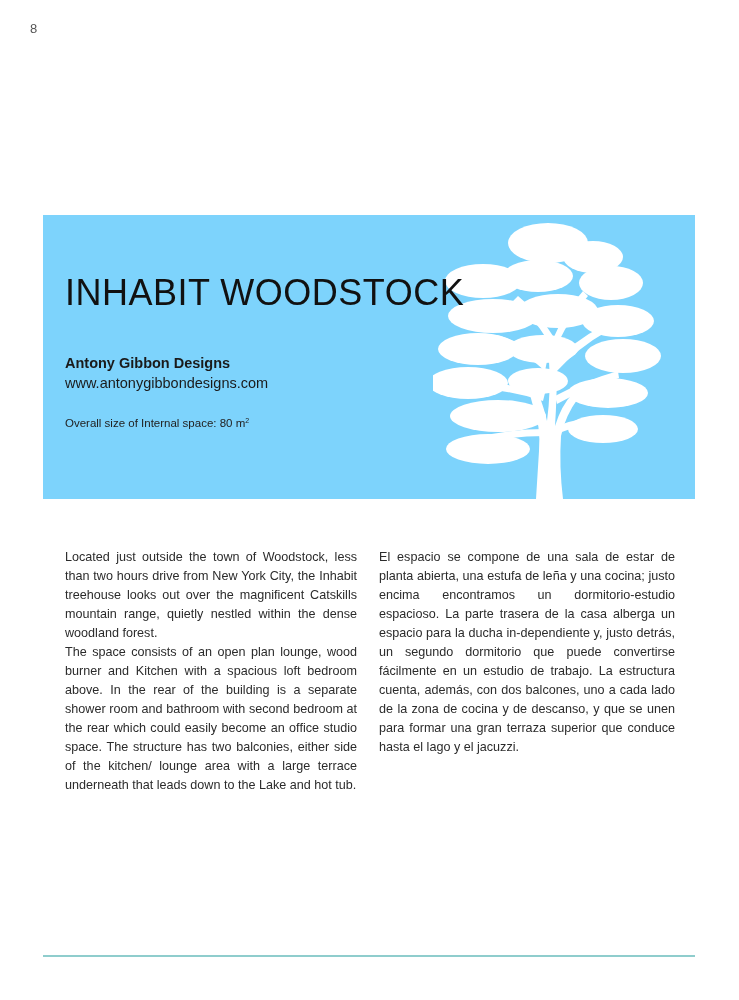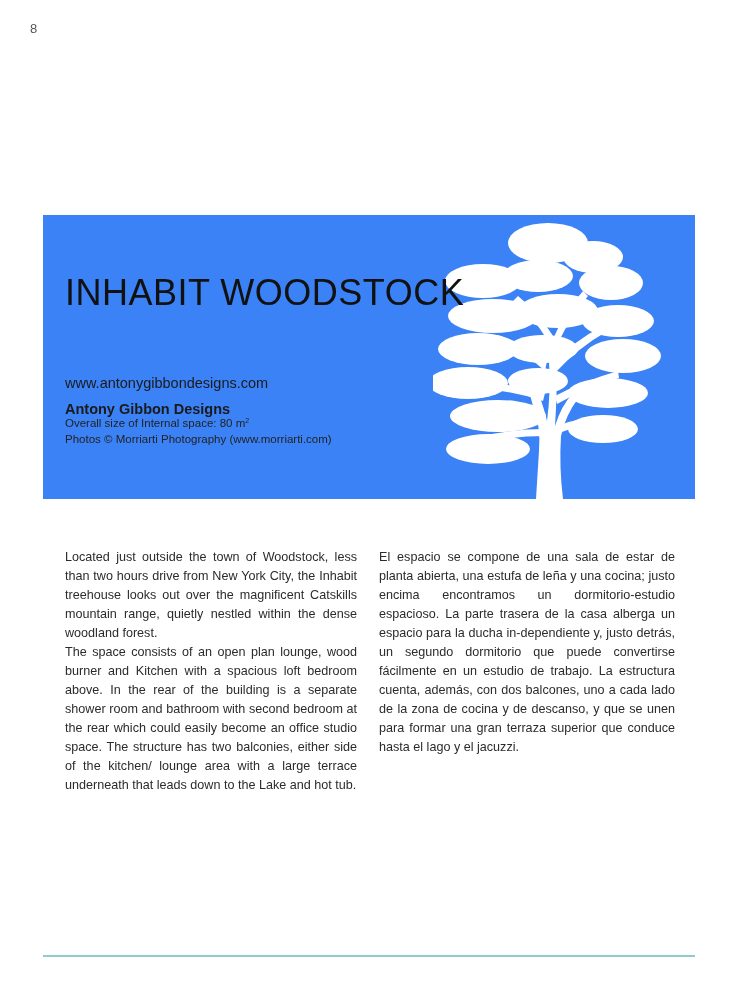--- a/index.html
+++ b/index.html
@@ -22,21 +22,21 @@
       font-size: 13px;
       color: #555555;
       font-weight: 300;
     }
     .banner {
       position: absolute;
       left: 43px;
       top: 215px;
       width: 652px;
       height: 284px;
-      background: #3b82f6;
+      background: #7dd3fc;
       overflow: hidden;
     }
     .banner-title {
       position: absolute;
       left: 22px;
       top: 57px;
       margin: 0;
       font-size: 36px;
       font-weight: normal;
       letter-spacing: 0.5px;
@@ -44,21 +44,20 @@
       white-space: nowrap;
       z-index: 2;
     }
     .designer-name {
       position: absolute;
       left: 22px;
       top: 140px;
       font-size: 14.5px;
       font-weight: bold;
       color: #1a1a1a;
-      margin-top: 46px;
     }
     .designer-url {
       position: absolute;
       left: 22px;
       top: 160px;
       font-size: 14.5px;
       color: #1a1a1a;
     }
     .facts {
       position: absolute;
@@ -105,21 +104,20 @@
 <div class="page-number">8</div>
 
 <section class="banner">
   <h1 class="banner-title">INHABIT WOODSTOCK</h1>
 
   <div class="designer-name">Antony Gibbon Designs</div>
   <div class="designer-url">www.antonygibbondesigns.com</div>
 
   <div class="facts">
     <div><span>Overall size of Internal space: 80 m</span><sup>2</sup></div>
-    <div>Photos © Morriarti Photography (www.morriarti.com)</div>
   </div>
 
   <svg class="tree" viewBox="0 0 230 278" xmlns="http://www.w3.org/2000/svg">
     <g fill="#ffffff">
 
       <path d="M103 278 L106 230 Q108 205 100 185 L96 170 L104 168 Q112 190 114 200 Q118 170 116 140 L124 140 Q124 175 122 205 Q128 185 140 172 L146 176 Q132 195 128 215 Q126 245 130 278 Z"></path>
 
       <path d="M112 150 Q90 130 62 120 L64 114 Q92 122 114 140 Z"></path>
       <path d="M118 145 Q140 120 170 105 L173 111 Q146 126 122 152 Z"></path>
       <path d="M110 180 Q80 170 50 168 L50 162 Q84 163 112 172 Z"></path>

